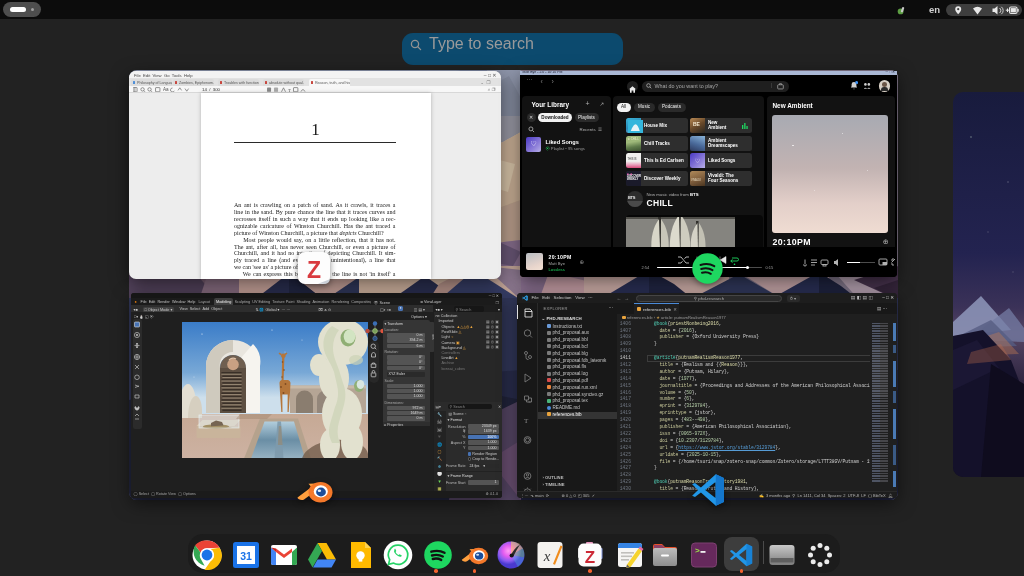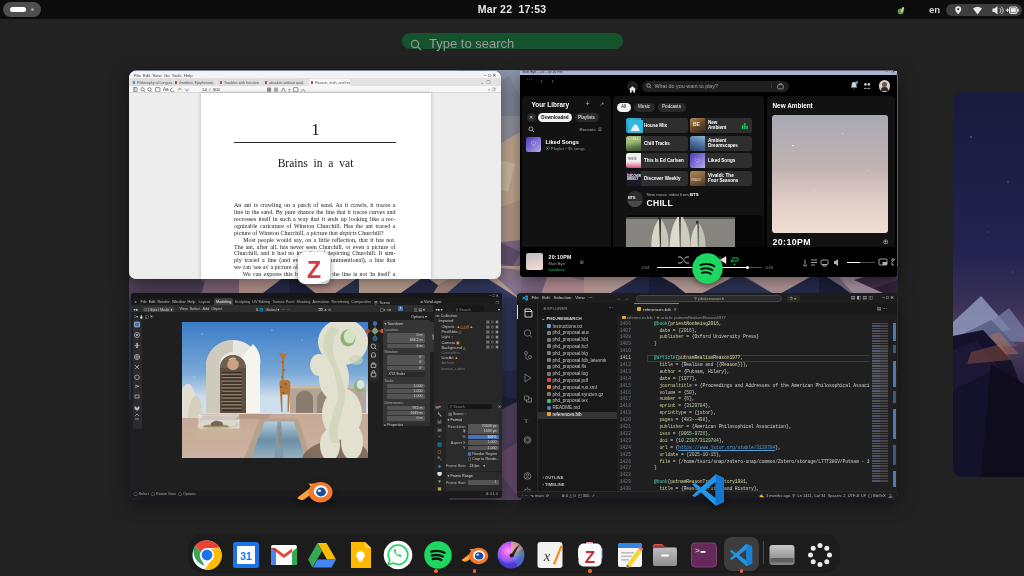--- a/index.html
+++ b/index.html
@@ -7,21 +7,21 @@
 
 #topbar{left:0;top:0;width:1024px;height:19px;background:#0c0c0c;color:#e6e6e6}
 #wspill{left:2.5px;top:2px;width:38px;height:15px;background:#4e4e4e;border-radius:8px}
 #wspill .w1{position:absolute;left:7px;top:5px;width:16.5px;height:5px;background:#fff;border-radius:3px}
 #wspill .w2{position:absolute;left:28px;top:6px;width:3.2px;height:3.2px;background:#9f9f9f;border-radius:50%}
 #clock{left:0;top:0;width:1024px;height:19px;text-align:center;font-size:10.5px;font-weight:bold;line-height:19px;color:#e8e8e8;letter-spacing:.2px}
 #tray{right:2px;top:3.5px;width:76px;height:12.5px;background:#3e3e3e;border-radius:7px}
 #enlbl{right:84px;top:0;height:19px;line-height:19px;font-size:9.5px;font-weight:bold;color:#d0d0d0}
 #grnico{left:897px;top:5.5px;width:9px;height:9px}
 
-#search{left:402px;top:33px;width:221px;height:16px;background:#14532d;border-radius:11px;color:#9a9a9a;font-size:13px;line-height:22px}
+#search{left:402px;top:33px;width:221px;height:32px;background:#0c4a6e;border-radius:11px;color:#9a9a9a;font-size:16px;line-height:22px}
 #search span.t{position:absolute;left:27px;top:0}
 
 #dock{left:188px;top:533.5px;width:652px;height:39px;background:#1c1c1c;border-radius:15px}
 .dico{position:absolute;top:540px;width:30px;height:30px}
 .ddot{position:absolute;top:569px;width:3.6px;height:3.6px;border-radius:50%;background:#f4622e}
 #vstile{left:723.5px;top:537px;width:35px;height:34px;background:#3d3d3d;border-radius:8px}
 #dsep{left:762.5px;top:541px;width:1px;height:23px;background:#4b4b4b}
 
 .win{position:absolute;box-shadow:0 5px 18px rgba(0,0,0,.55)}
 .ztab{top:1px;width:41px;height:6.5px;background:#dcdcdc;border-radius:2px 2px 0 0;font-size:3.6px;color:#555;padding-left:6px;padding-top:1.6px;white-space:nowrap;overflow:hidden}
@@ -141,21 +141,20 @@
       <polygon points="6,244 38,228 64,254 0,256" fill="#565c82" opacity=".8"></polygon>
       <polygon points="16,250 46,240 66,262 6,264" fill="#c27a50" opacity=".4"></polygon>
       <polygon points="0,244 30,238 58,268 71,302 71,385 0,385" fill="#14112a"></polygon>
       <polygon points="0,258 24,248 46,276 0,298" fill="#1b1734"></polygon>
       <polygon points="18,260 48,252 58,268 14,272" fill="#b96b4a" opacity=".35"></polygon>
       <polygon points="38,272 71,292 71,385 28,385" fill="#0f0c1e"></polygon>
     </g>
   </svg>
 
   <div class="ab" id="topbar"></div>
-  <div class="ab" id="clock">Mar 22&nbsp;&nbsp;17:53</div>
   <div class="ab" id="wspill">
       <div class="w1"></div>
       <div class="w2"></div>
     </div>
   <div class="ab" id="enlbl">en</div>
   <svg class="ab" id="grnico" viewBox="0 0 10 10">
       <circle cx="4" cy="6" r="3.2" fill="#5d9e43"></circle>
       <rect x="5" y="1" width="2.4" height="6" rx="1" fill="#c8c8c8" transform="rotate(20 6 4)"></rect>
     </svg>
   <svg class="ab" id="tray" viewBox="0 0 76 12.5">
@@ -213,21 +212,20 @@
           <text x="21" y="4.6" font-size="5" fill="#666" stroke="none" font-family="Liberation Serif">T</text>
         <rect x="26.5" y=".6" width="4.4" height="4.2" rx=".5"></rect>
           <path d="M34 4.6 c1-2.5 3-2.5 4 0"></path>
       </svg>
       <span style="position:absolute;right:5px;top:1.3px;font-size:4.8px;color:#666">⌕&nbsp;❐</span>
     </div>
 
     <div class="ab" style="left:71.5px;top:22px;width:230px;height:185.5px;background:#fff;box-shadow:0 0 4px rgba(0,0,0,.25);font-family:'Liberation Serif',serif;color:#1a1a1a">
       <div style="position:absolute;left:0;top:27px;width:100%;text-align:center;font-size:17px">1</div>
       <div style="position:absolute;left:33.5px;top:48.5px;width:162px;border-top:1px solid #2a2a2a"></div>
-      <div style="position:absolute;left:0;top:63.5px;width:100%;text-align:center;font-size:11.5px;word-spacing:3px">Brains in a vat</div>
       <div style="position:absolute;left:33.5px;top:109px;width:161.5px;font-size:6.05px;line-height:6.92px;white-space:nowrap">
         <div class="jl">An ant is crawling on a patch of sand. As it crawls, it traces a</div>
         <div class="jl">line in the sand. By pure chance the line that it traces curves and</div>
         <div class="jl">recrosses itself in such a way that it ends up looking like a rec-</div>
         <div class="jl">ognizable caricature of Winston Churchill. Has the ant traced a</div>
         <div>picture of Winston Churchill, a picture that <i>depicts</i> Churchill?</div>
         <div class="jl">&nbsp;&nbsp;&nbsp;&nbsp;Most people would say, on a little reflection, that it has not.</div>
         <div class="jl">The ant, after all, has never seen Churchill, or even a picture of</div>
         <div class="jl">Churchill, and it had no intention of depicting Churchill. It sim-</div>
         <div class="jl">ply traced a line (and even that was unintentional), a line that</div>

